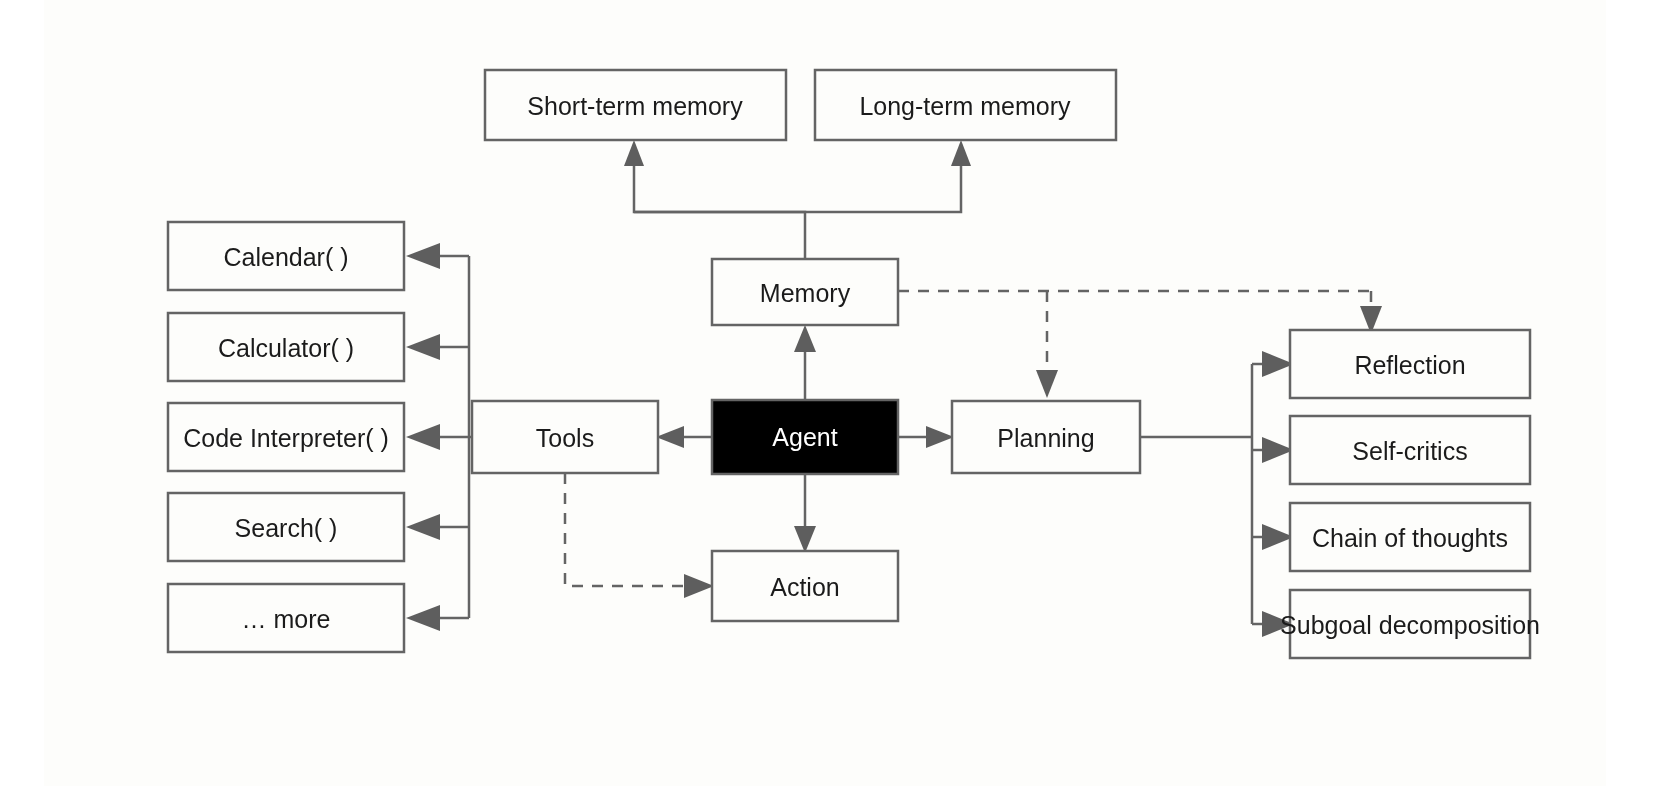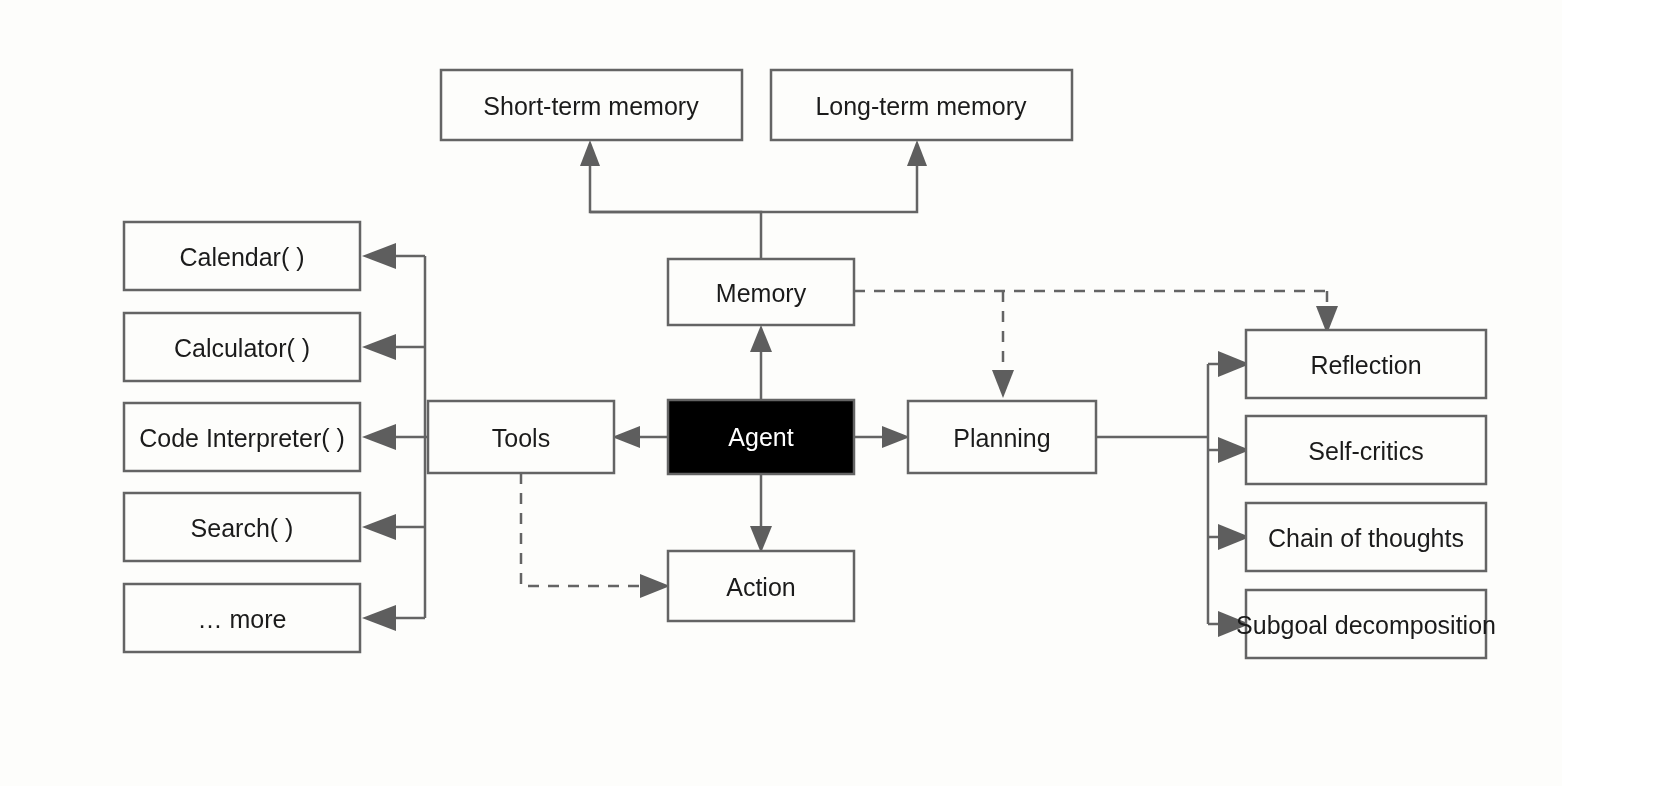--- a/index.html
+++ b/index.html
@@ -11,20 +11,21 @@
     width: 1680px;
     height: 786px;
     font-family: "Liberation Sans", sans-serif;
     overflow: hidden;
   }
   #canvas {
     position: relative;
     width: 1562px;
     height: 786px;
     background: #fdfdfb;
+    margin-left: 44px;
   }
   #diagram {
     display: block;
     width: 1680px;
     height: 786px;
   }
   .node-box {
     fill: #fdfdfb;
     stroke: #646464;
     stroke-width: 2.5;

